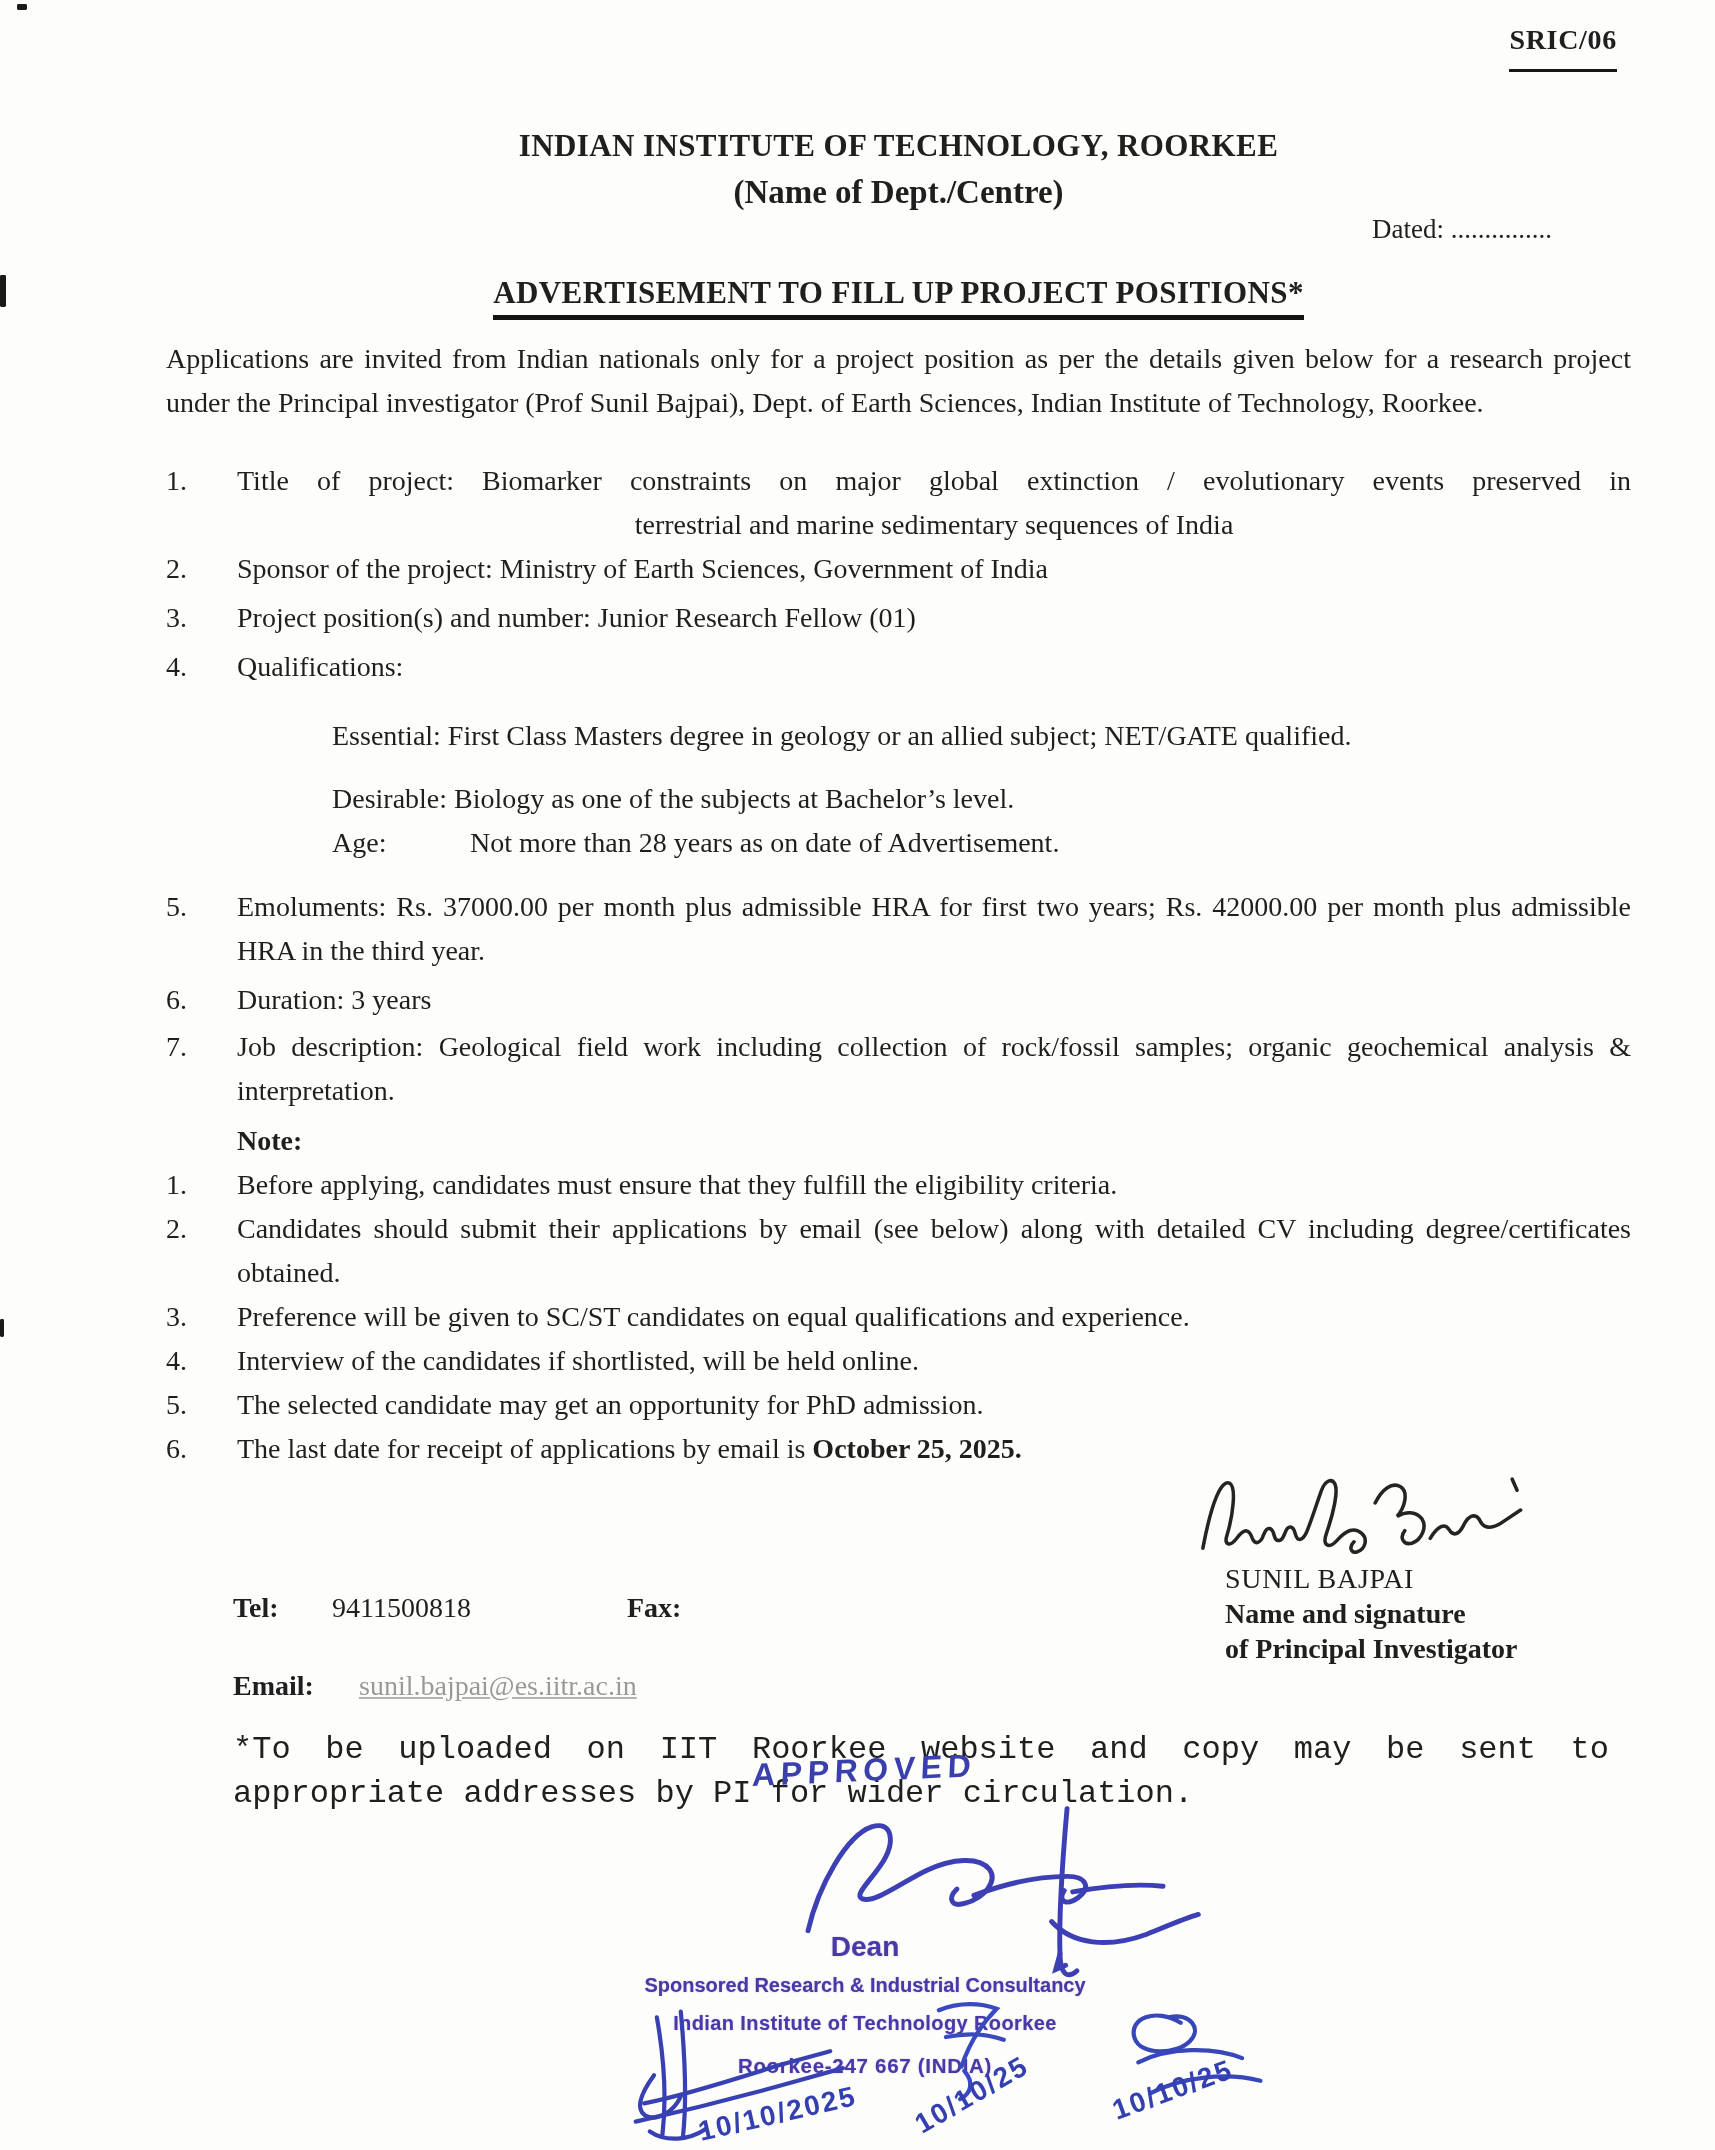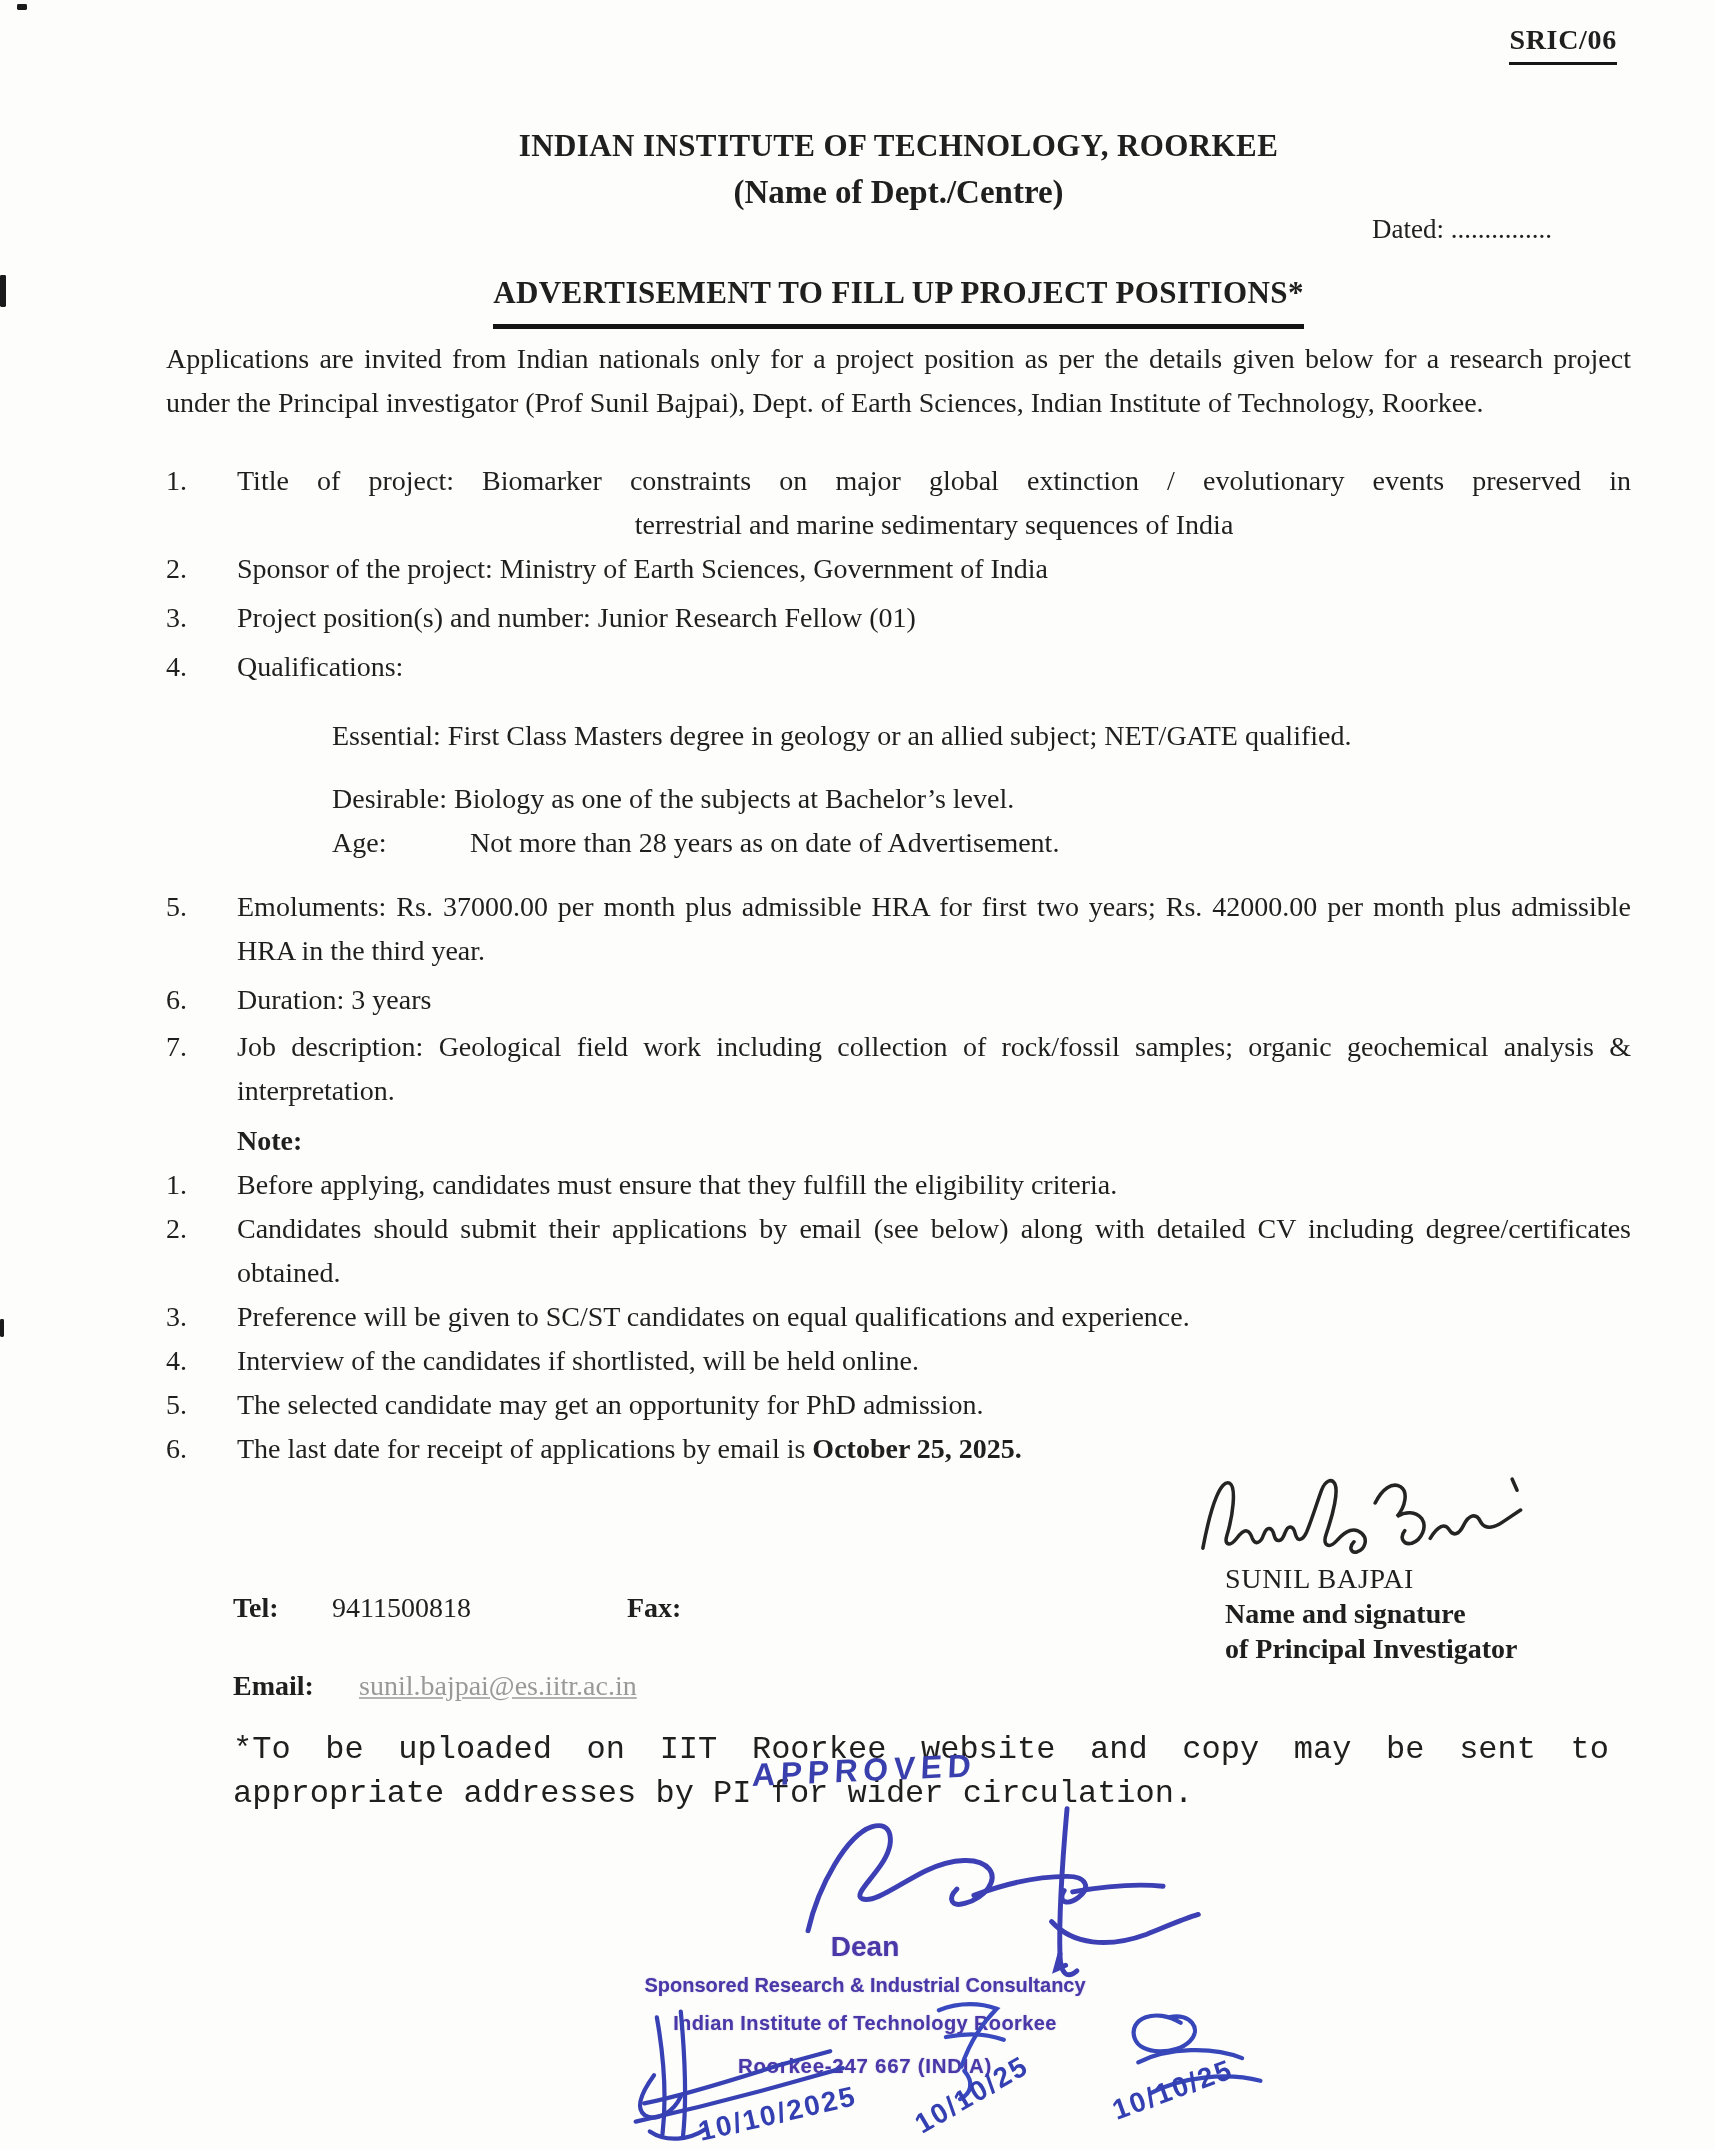--- a/index.html
+++ b/index.html
@@ -12,37 +12,37 @@
     overflow: hidden;
     font-family: "Liberation Serif", "DejaVu Serif", serif;
     color: #1f1f1f;
   }
   .abs { position: absolute; }
 
   
   .sric {
     position: absolute; top: 24px; right: 99px;
     font-size: 28px; font-weight: bold;
-    border-bottom: 3.5px solid #161616; padding-bottom: 6px;
+    border-bottom: 3.5px solid #161616; padding-bottom: 13px;
     letter-spacing: 0.7px;
   }
   .institute {
     position: absolute; top: 128px; left: 166px; width: 1465px;
     text-align: center; font-size: 31px; font-weight: bold; letter-spacing: 0.4px;
   }
   .dept {
     position: absolute; top: 174px; left: 166px; width: 1465px;
     text-align: center; font-size: 33px; font-weight: bold;
   }
   .dated { position: absolute; top: 214px; right: 164px; font-size: 27px; }
 
   .title-wrap { position: absolute; top: 275px; left: 166px; width: 1465px; text-align: center; }
   .advert-title {
     display: inline-block; font-size: 31px; font-weight: bold; letter-spacing: 0.4px;
-    border-bottom: 5.6px solid #141414; padding-bottom: 13px;
+    border-bottom: 5.6px solid #141414; padding-bottom: 4px;
   }
 
   
   .content {
     position: absolute; top: 337px; left: 166px; width: 1465px;
     font-size: 28px; line-height: 44px;
   }
   .intro { margin: 0 0 34px 0; text-align: justify; }
   .row { display: flex; }
   .row .num { flex: 0 0 71px; }

